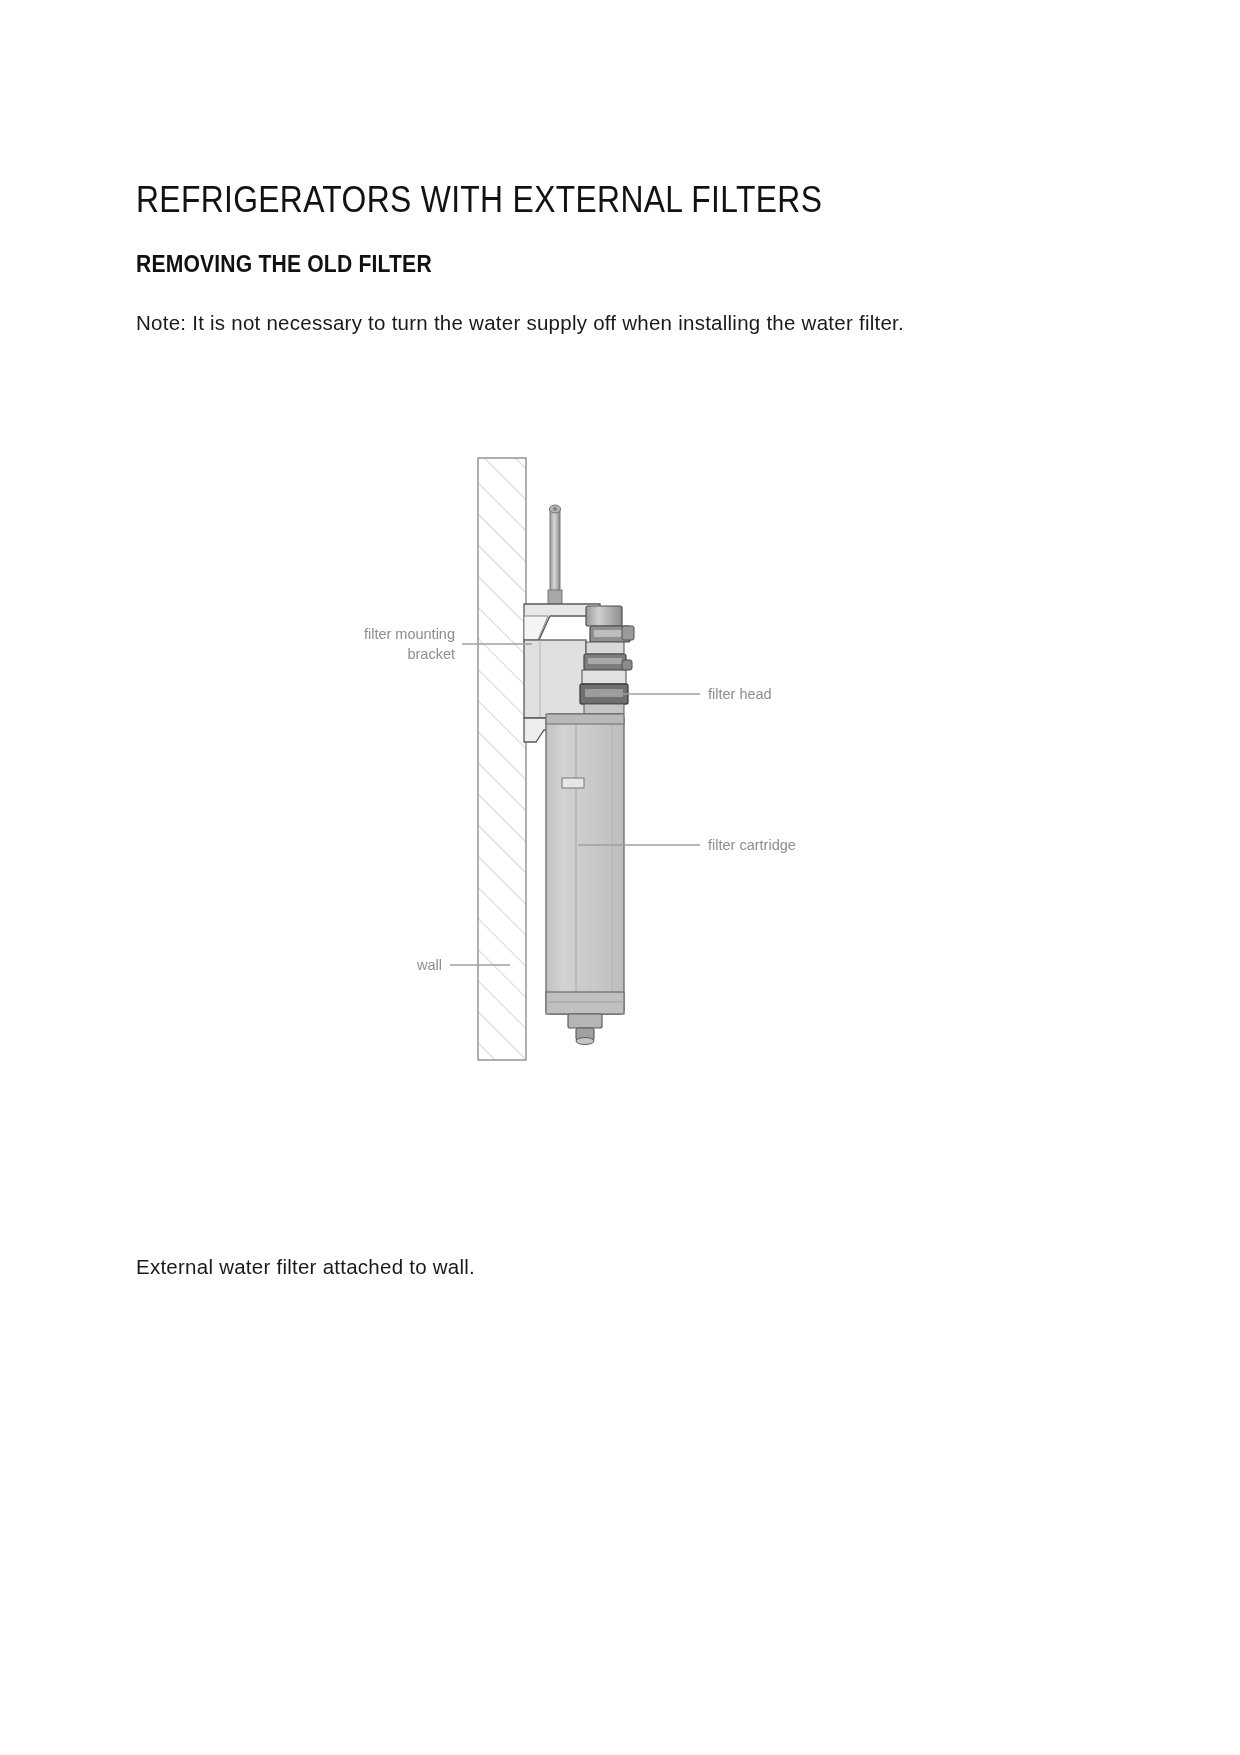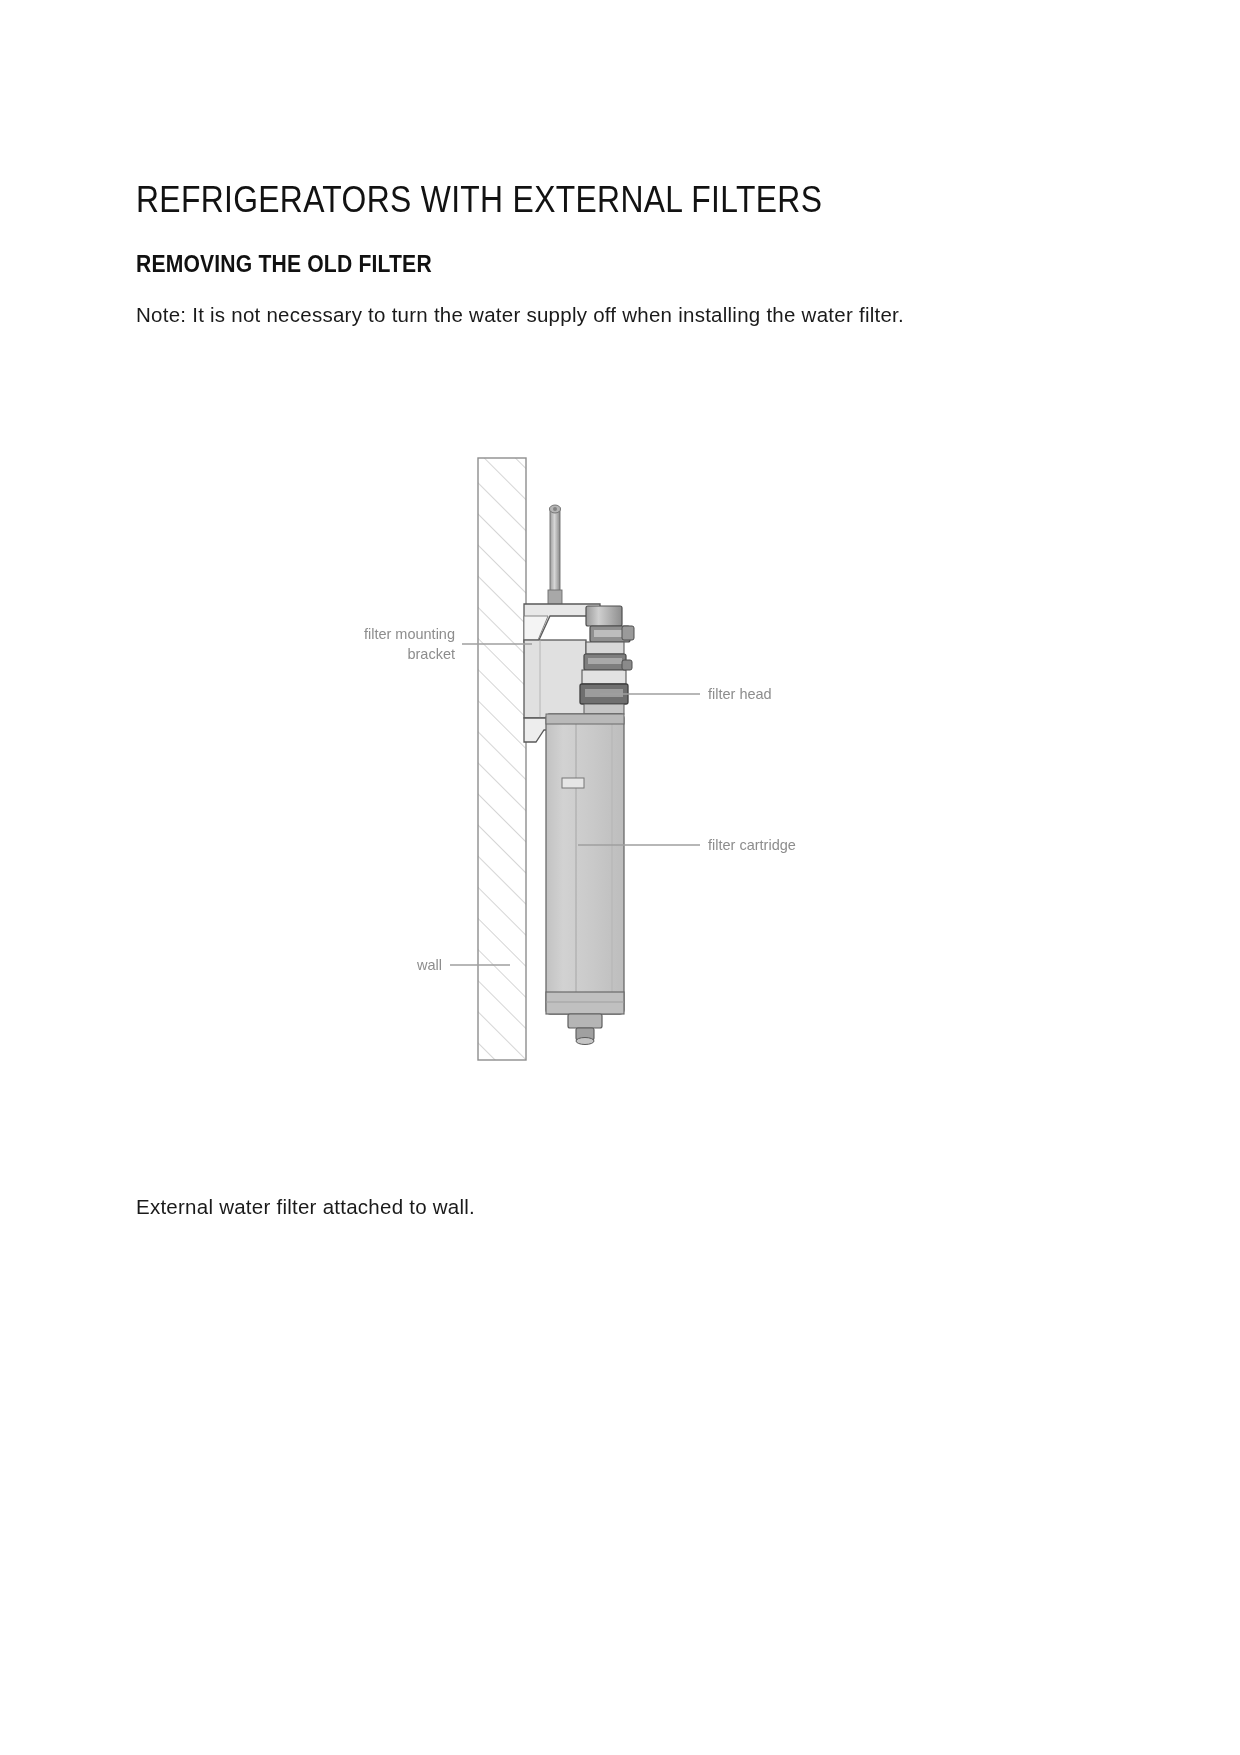--- a/index.html
+++ b/index.html
@@ -50,33 +50,33 @@
     letter-spacing: 0.2px;
     color: #111111;
     transform: scaleX(0.88);
     transform-origin: left center;
     white-space: nowrap;
   }
 
   .doc-note {
     position: absolute;
     left: 136px;
-    top: 280px;
+    top: 288px;
     width: 828px;
     font-size: 20.5px;
     line-height: 28px;
     font-weight: 400;
     color: #1a1a1a;
     letter-spacing: 0.25px;
   }
 
   .doc-caption {
     position: absolute;
     left: 136px;
-    top: 1172px;
+    top: 1232px;
     font-size: 20.5px;
     line-height: 28px;
     color: #1a1a1a;
     letter-spacing: 0.25px;
     white-space: nowrap;
   }
 
   
   .figure {
     position: absolute;

